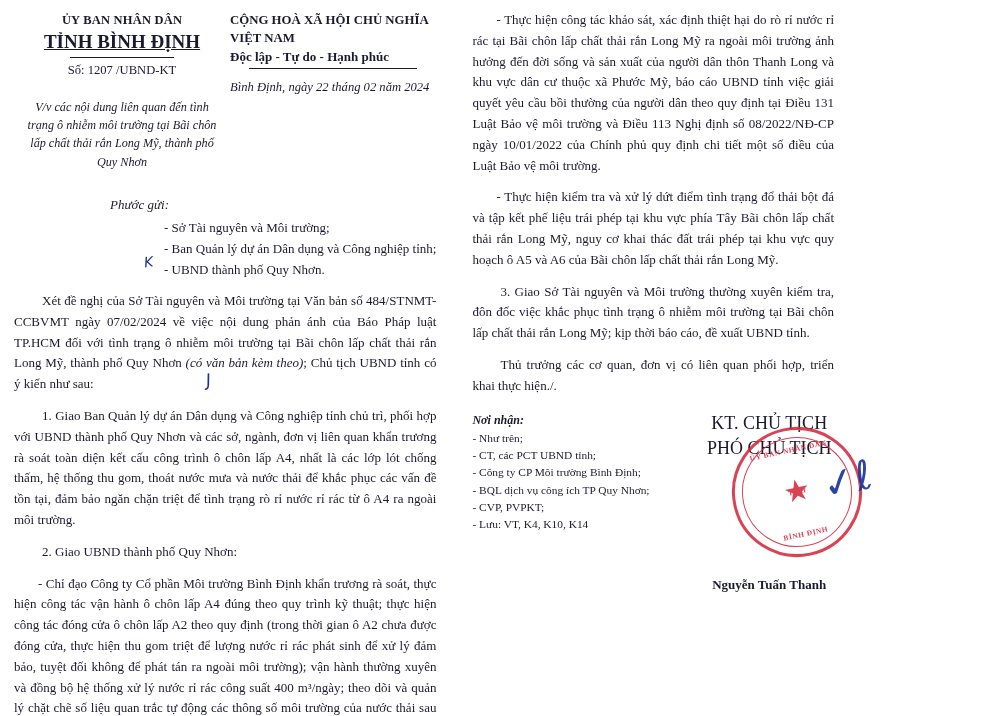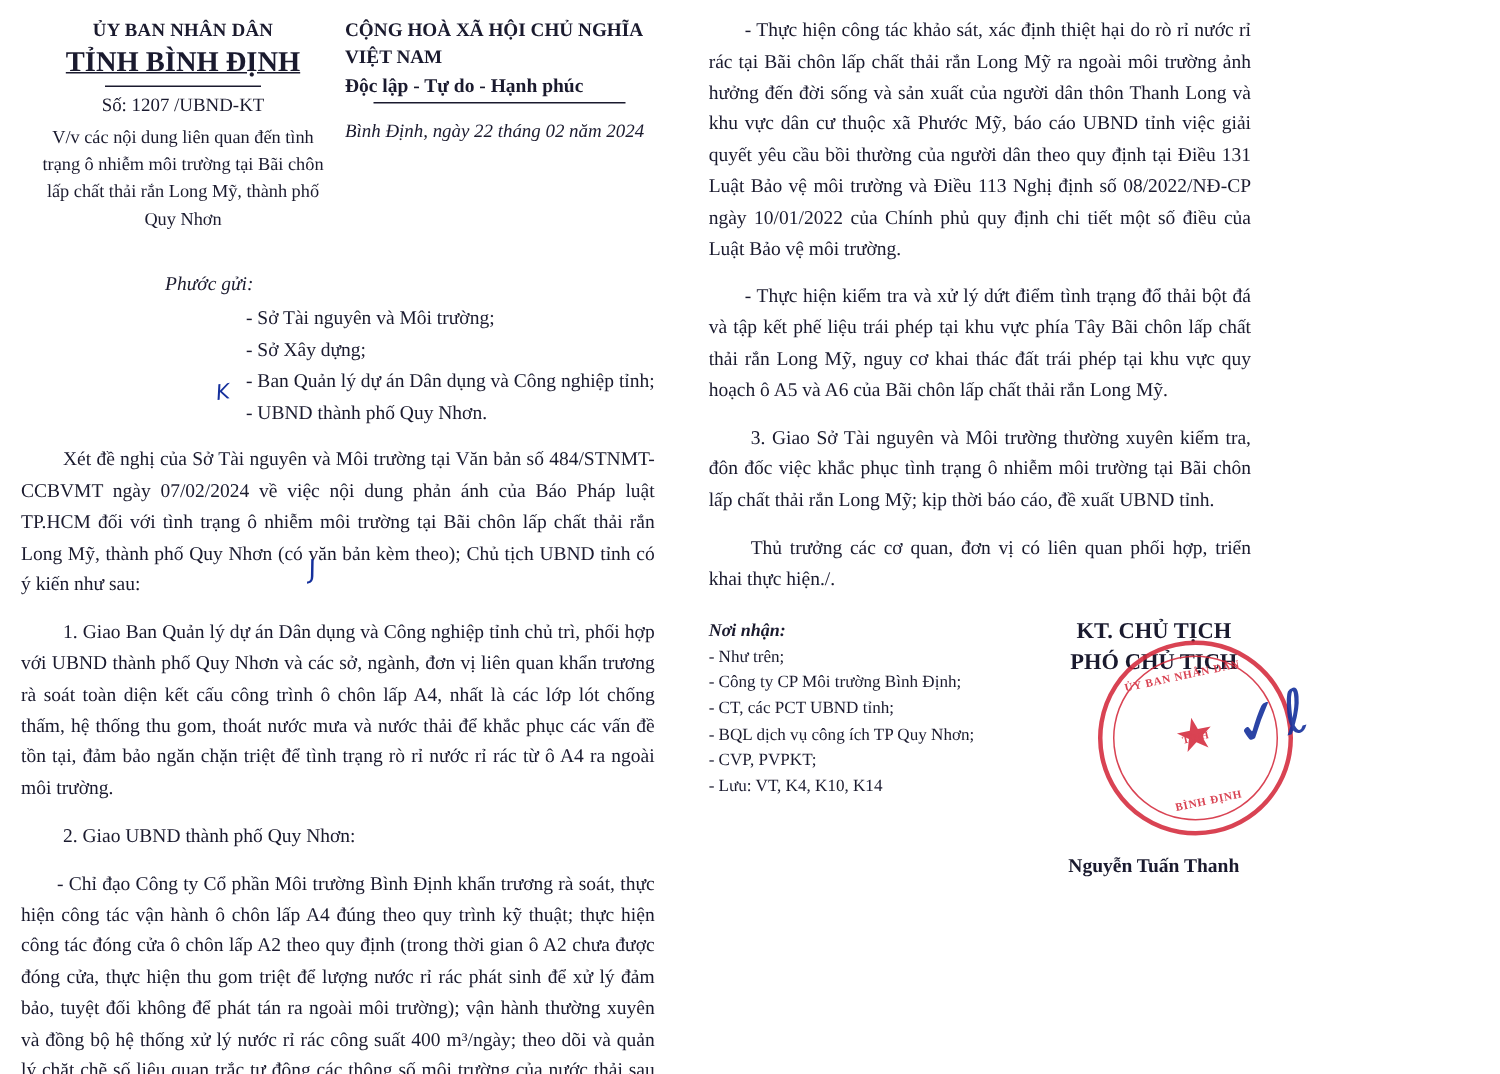--- a/index.html
+++ b/index.html
@@ -83,22 +83,23 @@
     margin-top: 2px;
   }
   .place-date {
     font-size: 12.6px;
     font-style: italic;
     margin-top: 10px;
     line-height: 1.4;
   }
   .vv {
     font-size: 12.2px;
+    font-style: italic;
     line-height: 1.5;
-    margin-top: 3px;
+    margin-top: 19px;
     padding: 0 8px;
   }
 
   
   .kinhgui {
     font-size: 13px;
     font-style: italic;
     margin: 26px 0 4px 96px;
   }
   .recipients {
@@ -109,21 +110,21 @@
   .recipients div { white-space: nowrap; }
 
   p.body {
     font-size: 13px;
     line-height: 1.60;
     text-align: justify;
     margin: 11px 0 0 0;
     text-indent: 28px;
   }
   p.body.dash { text-indent: 24px; }
-  .ital { }
+  .ital { font-style: italic; }
 
   
   .sig-wrap {
     display: flex;
     margin-top: 14px;
   }
   .recv {
     width: 232px;
     font-size: 11.4px;
     line-height: 1.52;
@@ -133,22 +134,22 @@
     font-style: italic;
     font-size: 12px;
     margin-bottom: 1px;
   }
   .sig {
     flex: 1;
     text-align: center;
     position: relative;
   }
   .sig-title {
-    font-size: 15px;
-    font-weight: bold;
+    font-size: 18px;
+    font-weight: normal;
     line-height: 1.4;
   }
   .sig-name {
     font-size: 13px;
     font-weight: bold;
     margin-top: 116px;
   }
   
   .seal {
     position: absolute;
@@ -248,21 +249,20 @@
           <div class="nation">CỘNG HOÀ XÃ HỘI CHỦ NGHĨA VIỆT NAM</div>
           <div class="motto">Độc lập - Tự do - Hạnh phúc</div>
           <div class="rule rule-right"></div>
           <div class="place-date">Bình Định, ngày 22  tháng 02  năm 2024</div>
         </div>
       </div>
 
       <div class="kinhgui">Phước gửi:</div>
       <div class="recipients">
         <div>- Sở Tài nguyên và Môi trường;</div>
-        <div>- Sở Xây dựng;</div>
         <div>- Ban Quản lý dự án Dân dụng và Công nghiệp tỉnh;</div>
         <div>- UBND thành phố Quy Nhơn.</div>
       </div>
 
       <p class="body"><span>Xét đề nghị của Sở Tài nguyên và Môi trường tại Văn bản số 484/STNMT-CCBVMT ngày 07/02/2024 </span><span>về việc nội dung phản ánh của Báo Pháp luật TP.HCM đối với tình trạng ô nhiễm môi trường tại Bãi chôn lấp chất thải rắn Long Mỹ, thành phố Quy Nhơn </span><span class="ital">(có văn bản kèm theo)</span><span>; Chủ tịch UBND tỉnh có ý kiến như sau:</span></p>
 
       <p class="body">1. Giao Ban Quản lý dự án Dân dụng và Công nghiệp tỉnh chủ trì, phối hợp với UBND thành phố Quy Nhơn và các sở, ngành, đơn vị liên quan khẩn trương rà soát toàn diện kết cấu công trình ô chôn lấp A4, nhất là các lớp lót chống thấm, hệ thống thu gom, thoát nước mưa và nước thải để khắc phục các vấn đề tồn tại, đảm bảo ngăn chặn triệt để tình trạng rò rỉ nước rỉ rác từ ô A4 ra ngoài môi trường.</p>
       <p class="body">2. Giao UBND thành phố Quy Nhơn:</p>
       <p class="body dash">- Chỉ đạo Công ty Cổ phần Môi trường Bình Định khẩn trương rà soát, thực hiện công tác vận hành ô chôn lấp A4 đúng theo quy trình kỹ thuật; thực hiện công tác đóng cửa ô chôn lấp A2 theo quy định (trong thời gian ô A2 chưa được đóng cửa, thực hiện thu gom triệt để lượng nước rỉ rác phát sinh để xử lý đảm bảo, tuyệt đối không để phát tán ra ngoài môi trường); vận hành thường xuyên và đồng bộ hệ thống xử lý nước rỉ rác công suất 400 m³/ngày; theo dõi và quản lý chặt chẽ số liệu quan trắc tự động các thông số môi trường của nước thải sau xử lý.</p>
       <p class="body dash">- Chỉ đạo các đơn vị liên quan hướng dẫn, giám sát chặt chẽ Công ty Cổ phần Môi trường Bình Định trong công tác vận hành Bãi chôn lấp chất thải rắn Long Mỹ, tuyệt đối không để tình trạng rò rỉ nước rỉ rác chưa được xử lý đảm bảo ra ngoài môi trường và quản lý chặt chẽ số liệu quan trắc các thông số môi trường của nước thải sau xử lý tại hệ thống xử lý nước thải tập trung của Bãi chôn lấp chất thải rắn Long Mỹ.</p>
@@ -274,22 +274,22 @@
 
       <p class="body dash" style="margin-top:0">- Thực hiện công tác khảo sát, xác định thiệt hại do rò rỉ nước rỉ rác tại Bãi chôn lấp chất thải rắn Long Mỹ ra ngoài môi trường ảnh hưởng đến đời sống và sản xuất của người dân thôn Thanh Long và khu vực dân cư thuộc xã Phước Mỹ, báo cáo UBND tỉnh việc giải quyết yêu cầu bồi thường của người dân theo quy định tại Điều 131 Luật Bảo vệ môi trường và Điều 113 Nghị định số 08/2022/NĐ-CP ngày 10/01/2022 của Chính phủ quy định chi tiết một số điều của Luật Bảo vệ môi trường.</p>
       <p class="body dash">- Thực hiện kiểm tra và xử lý dứt điểm tình trạng đổ thải bột đá và tập kết phế liệu trái phép tại khu vực phía Tây Bãi chôn lấp chất thải rắn Long Mỹ, nguy cơ khai thác đất trái phép tại khu vực quy hoạch ô A5 và A6 của Bãi chôn lấp chất thải rắn Long Mỹ.</p>
       <p class="body">3. Giao Sở Tài nguyên và Môi trường thường xuyên kiểm tra, đôn đốc việc khắc phục tình trạng ô nhiễm môi trường tại Bãi chôn lấp chất thải rắn Long Mỹ; kịp thời báo cáo, đề xuất UBND tỉnh.</p>
       <p class="body">Thủ trưởng các cơ quan, đơn vị có liên quan phối hợp, triển khai thực hiện./.</p>
 
       <div class="sig-wrap">
         <div class="recv">
           <div class="recv-title">Nơi nhận:</div>
           <div>- Như trên;</div>
+          <div>- CT, các PCT UBND tỉnh;</div>
           <div>- Công ty CP Môi trường Bình Định;</div>
-          <div>- CT, các PCT UBND tỉnh;</div>
           <div>- BQL dịch vụ công ích TP Quy Nhơn;</div>
           <div>- CVP, PVPKT;</div>
           <div>- Lưu: VT, K4, K10, K14</div>
         </div>
 
         <div class="sig">
           <div class="sig-title">KT. CHỦ TỊCH</div>
           <div class="sig-title">PHÓ CHỦ TỊCH</div>
 
           <div class="seal">

